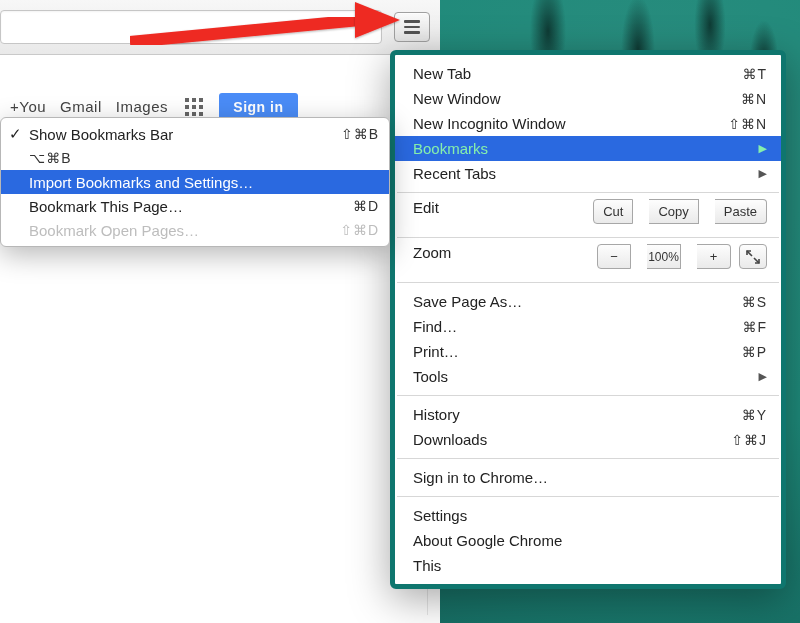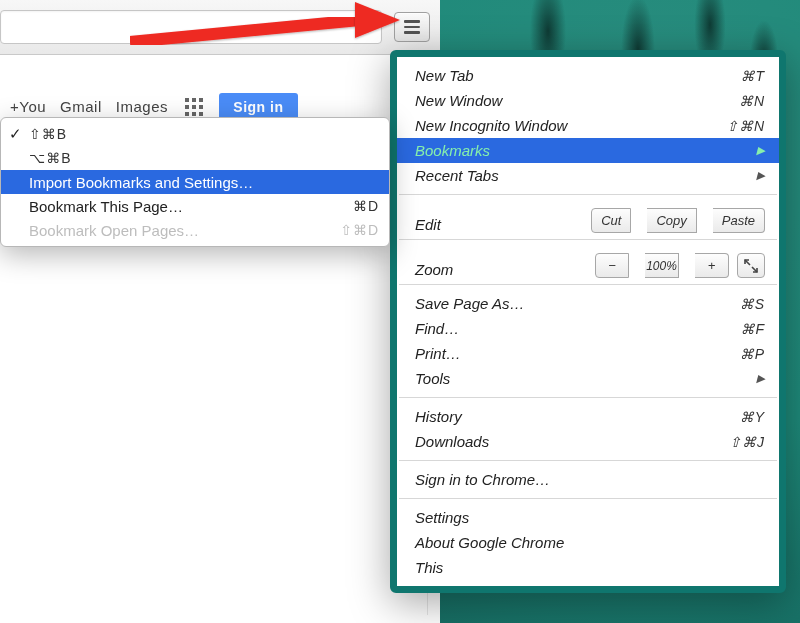--- a/index.html
+++ b/index.html
@@ -101,32 +101,31 @@
   .submenu .item.hl { background:#2a69e0; color:#fff; }
   .submenu .item.dis { color:#bdbdbd;gap:7px; }
   .submenu .item.dis .sc { color:#bdbdbd; }
   
   .menu {
     position:absolute;
     top: 50px;
     left: 390px;
     width: 396px;
     background:#fff;
-    border:7px solid #0f766e;
+    border:5px solid #0f766e;
     border-radius:6px;
     box-shadow: 0 10px 40px rgba(0,0,0,0.35);
     padding: 6px 0;
     z-index: 25;
-    font-style: italic;
   }
   .menu .item { height: 25px; padding: 0 14px 0 18px; }
   .menu .sep { height:1px; background:#d7d7d7; margin:6px 2px; }
   .menu .item.hl { background:#2a69e0; color:#86efac;justify-content:flex-end; }
   .menu .item .arrow { margin-left:6px; font-size:11px;}
-  .menu .row { display:flex; align-items:flex-end; height:32px; padding:0 14px 0 18px;}
+  .menu .row { display:flex; align-items:flex-start; height:32px; padding:0 14px 0 18px;}
   .menu .row .lbl { flex:1; }
   .btn-grp { display:flex;gap:16px; }
   .mini-btn {
     height:25px;
     border:1px solid #a7a7a7;
     background:linear-gradient(#fdfdfd,#eaeaea);
     font-size:13px;
     color:#333;
     display:flex; align-items:center; justify-content:center;
     padding:0 9px;
@@ -205,20 +204,21 @@
           </g>
         </svg>
     </span>
     <span class="signin">Sign in</span>
   </div>
 </div>
 
 <div class="submenu">
   <div class="item">
     <span class="check">✓</span>
+    <span class="lbl">Show Bookmarks Bar</span>
     <span class="sc">⇧⌘B</span>
   </div>
   <div class="item">
     <span class="sc">⌥⌘B</span>
   </div>
   <div class="item hl">
     <span class="lbl">Import Bookmarks and Settings…</span>
   </div>
   <div class="item">
     <span class="lbl">Bookmark This Page…</span>

